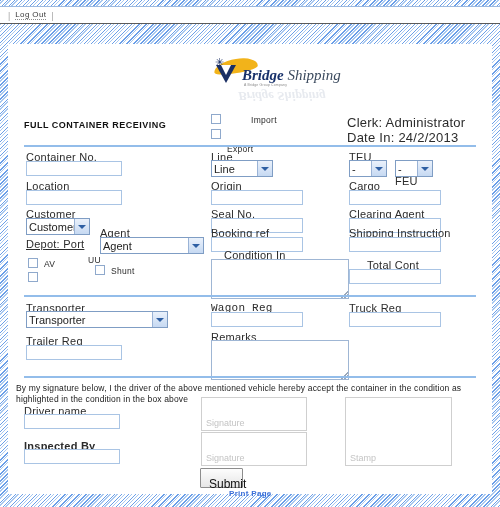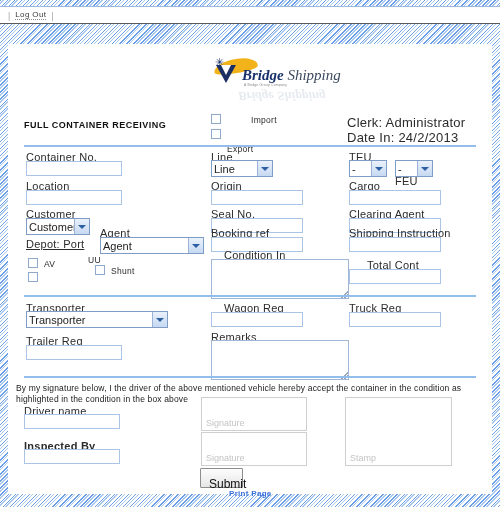--- a/index.html
+++ b/index.html
@@ -298,21 +298,21 @@
   <select class="dd" style="left:18px; top:267px; width:142px;">
     <option>Transporter</option>
   </select>
   <div class="dd-arrow" style="left:144px; top:268px;">
       <i></i>
     </div>
 
   <div class="lbl" style="left:18px; top:291px;">Trailer Reg</div>
   <input class="tx" style="left: 18px; top: 301px; width: 96px;" value="">
 
-  <div class="lbl" style="left:216px; top:258px;">Wagon Reg</div>
+  <div class="lbl" style="left:203px; top:258px;font-family:Liberation Mono, monospace;">Wagon Reg</div>
   <input class="tx" style="left: 203px; top: 268px; width: 92px;" value="">
 
   <div class="lbl" style="left:203px; top:287px;">Remarks</div>
   <textarea class="ta" style="left: 203px; top: 296px; width: 138px; height: 40px;"></textarea>
   <div class="grip" style="left:333px; top:328px;"></div>
 
   <div class="lbl" style="left:341px; top:258px;">Truck Reg</div>
   <input class="tx" style="left: 341px; top: 268px; width: 92px;" value="">
 
   <div class="hr-blue" style="top:332px;"></div>

